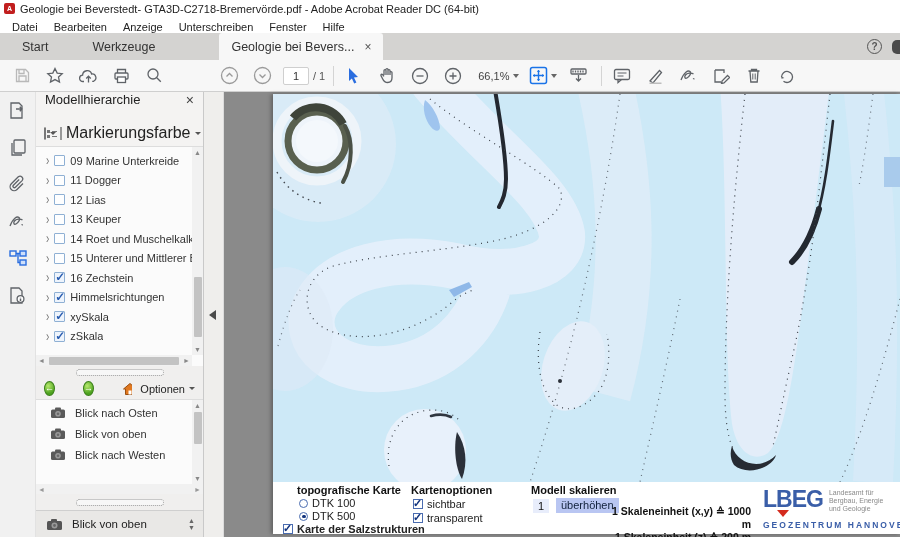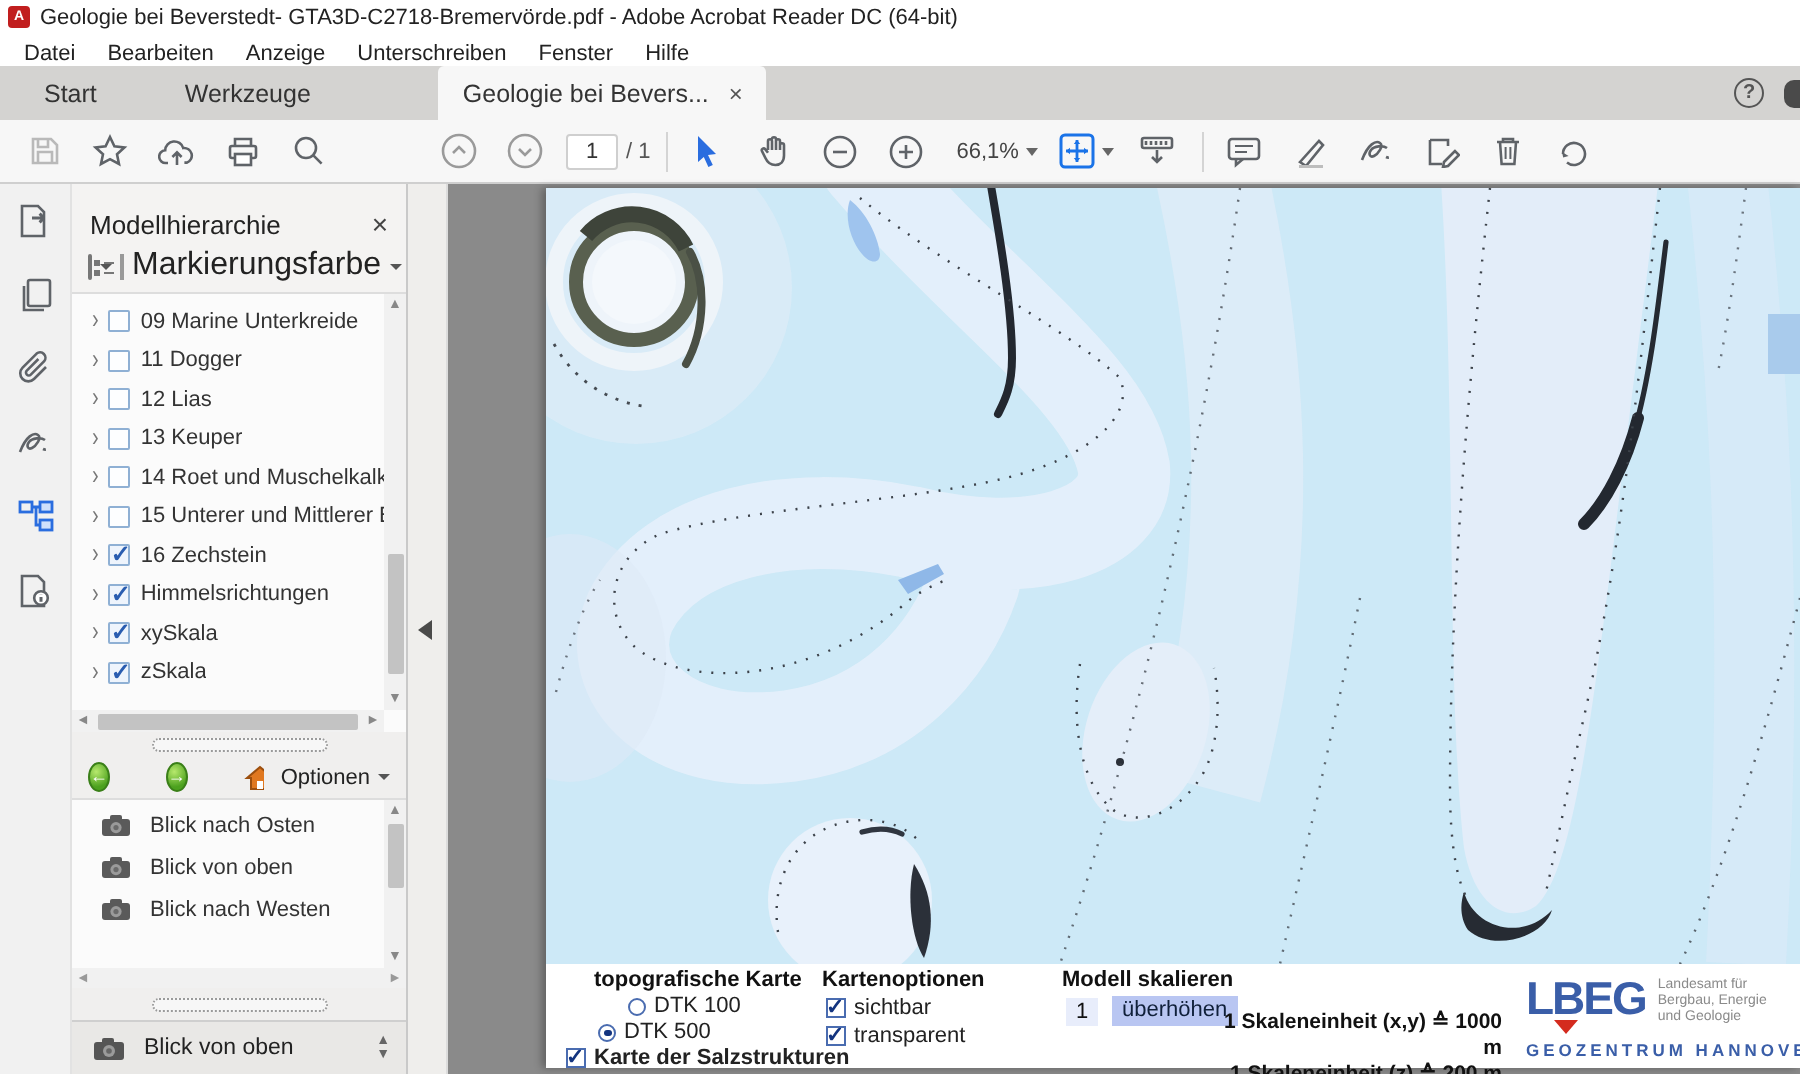--- a/index.html
+++ b/index.html
@@ -38,21 +38,21 @@
   
   .main { position:relative; display:flex; height:445px; }
 
   
   .rail { width:36px; background:#f1f1f1; border-right:1px solid #e2e2e2; display:flex; flex-direction:column; align-items:center; padding-top:8px; gap:17px; }
   .rail-btn { width:24px; height:20px; display:flex; align-items:center; justify-content:center; }
   .rail-btn.active { color:#2a6ddf; }
 
   
   .panel { width:168px; background:#f4f3f2; border-right:1px solid #c9c9c9; display:flex; flex-direction:column; }
-  .panel-header { height:28px; display:flex; align-items:flex-end; justify-content:space-between; padding:0 9px; }
+  .panel-header { height:28px; display:flex; align-items:flex-start; justify-content:space-between; padding:0 9px; }
   .panel-title { font-size:13px; color:#222; }
   .panel-close { color:#444; font-size:14px; }
   .markrow { height:26px; display:flex; align-items:center; gap:4px; padding:0 8px; }
   .listicon { width:15px; height:13px; border:1px solid #777; border-radius:2px; background:#fff; position:relative; }
   .listicon::before { content:""; position:absolute; left:2px; top:2px; width:3px; height:3px; background:#777; box-shadow:0 5px 0 #777; }
   .listicon::after { content:""; position:absolute; left:7px; top:3px; width:5px; height:1.5px; background:#777; box-shadow:0 5px 0 #777; }
   .red-swatch { width:13px; height:13px; border:1px solid #999; }
   .mark-label { font-size:16px; color:#222; }
   .caret-sm { width:0; height:0; border-left:3px solid transparent; border-right:3px solid transparent; border-top:3.5px solid #555; }
 
@@ -530,21 +530,21 @@
             <path d="M347,0 C330,120 300,260 257,388" opacity="0.75"></path>
             <path d="M407,205 C395,265 380,330 367,388" opacity="0.75"></path>
             <path d="M627,205 C610,270 590,340 567,388" opacity="0.8"></path>
             <path d="M600,0 C596,30 592,62 586,92" opacity="0.7"></path>
             <path d="M5,252 C12,226 20,206 27,196" opacity="0.7"></path>
           </g>
         </svg>
 
         <div class="overlay">
           <div class="ov-title" style="left:24px; top:2px;">topografische Karte</div>
-          <div class="ov-row" style="left:41px; top:15px;">
+          <div class="ov-row" style="left:26px; top:15px;">
             <span class="radio"></span>
             <span>DTK 100</span>
           </div>
           <div class="ov-row" style="left:26px; top:28px;">
             <span class="radio sel"></span>
             <span>DTK 500</span>
           </div>
           <div class="ov-row" style="left:10px; top:41px; font-weight:bold;">
             <span class="fcb checked"></span>
             <span>Karte der Salzstrukturen</span>

